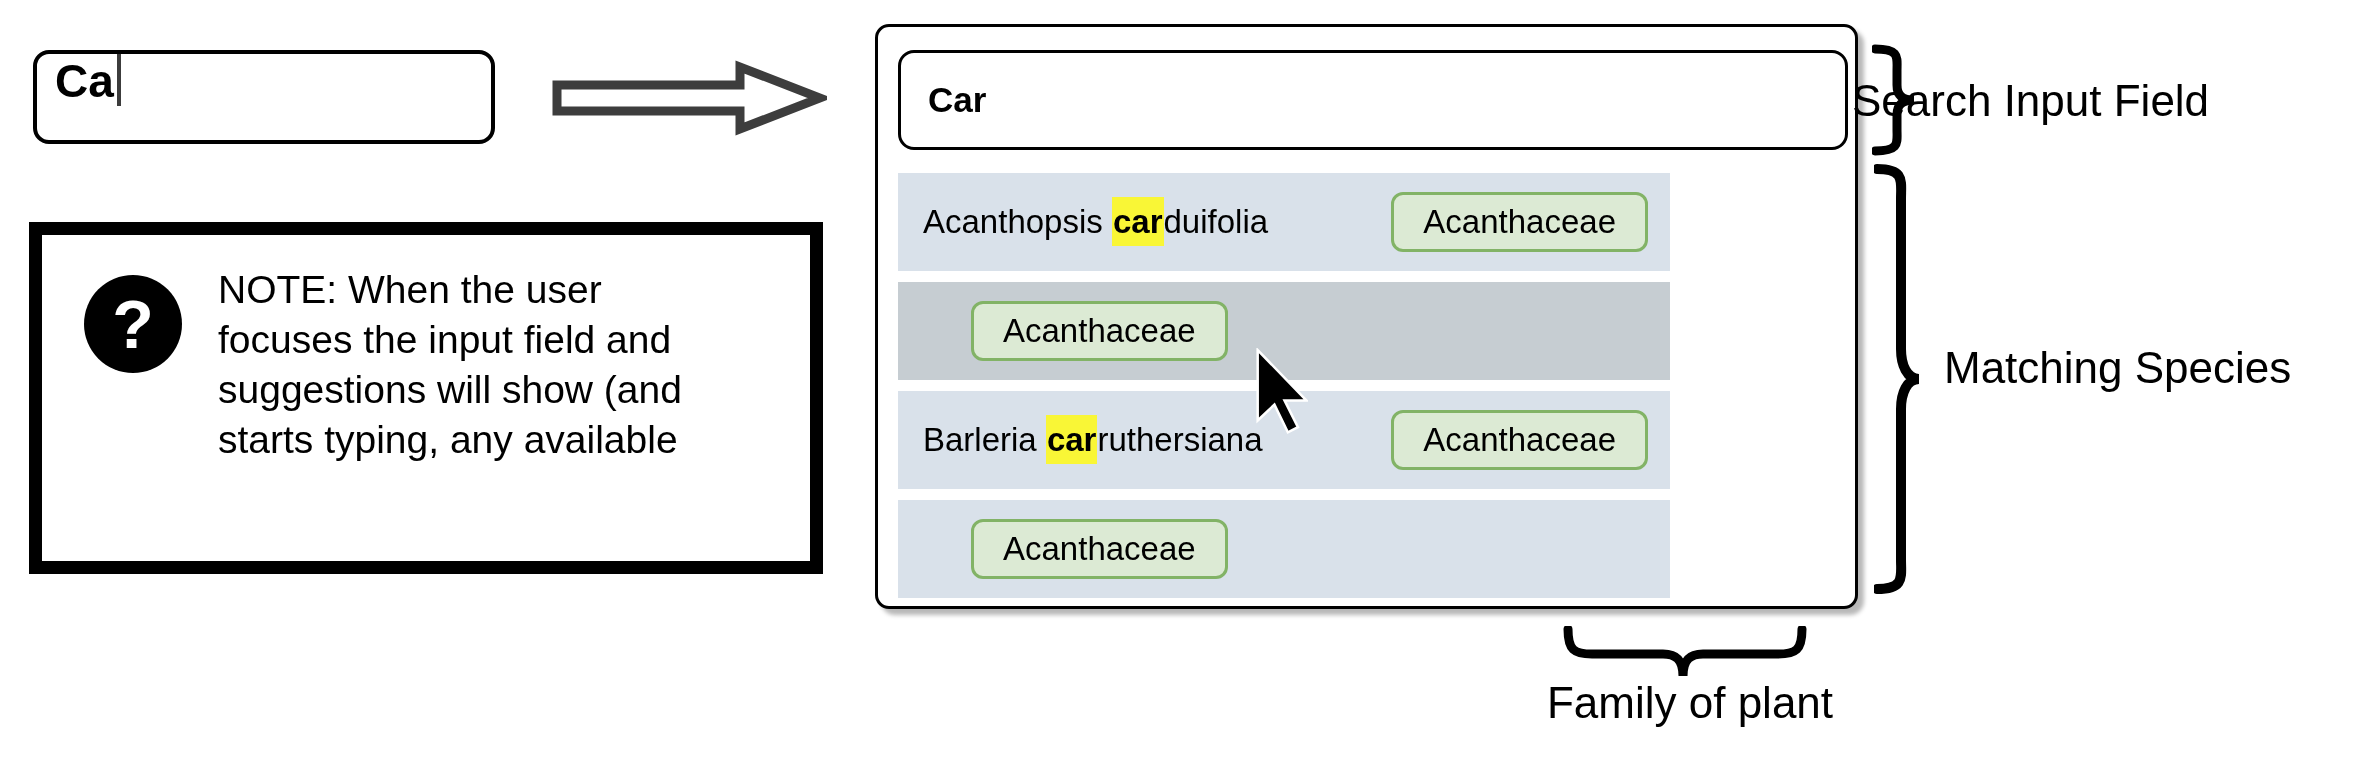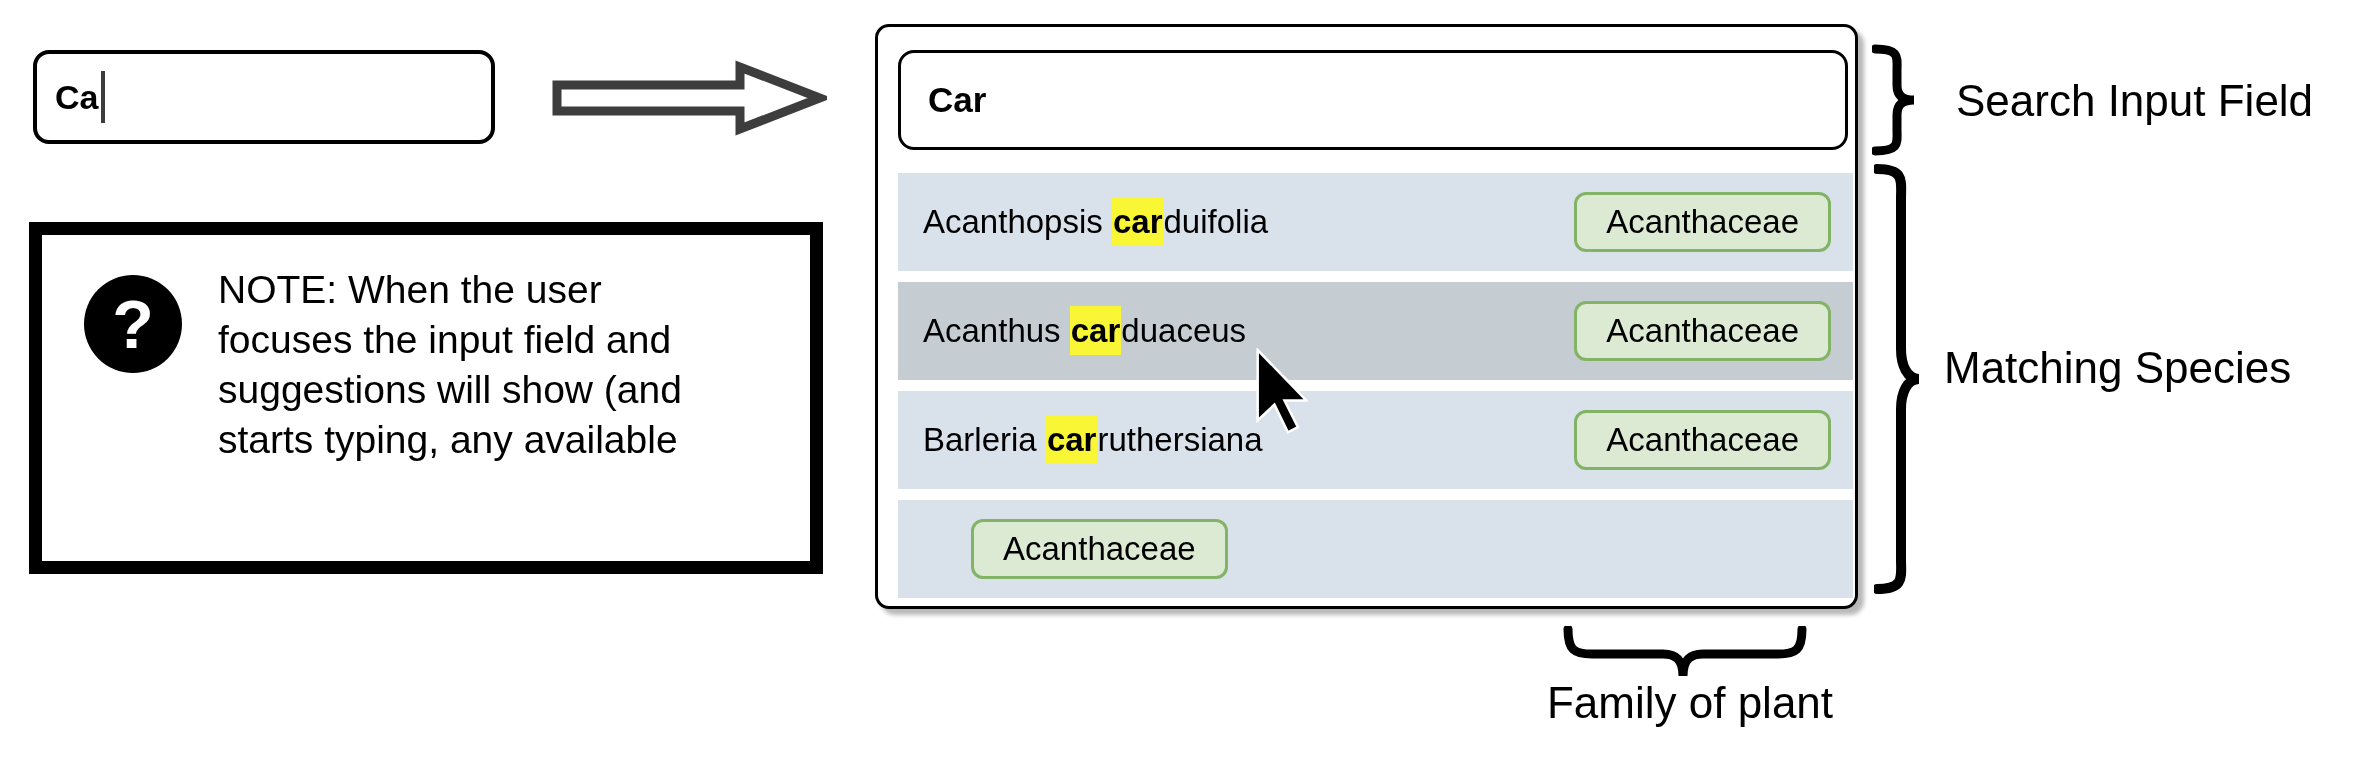--- a/index.html
+++ b/index.html
@@ -6,22 +6,22 @@
   body{
     width:2354px;height:766px;position:relative;overflow:hidden;
     font-family:"Liberation Sans","DejaVu Sans",sans-serif;color:#000;
   }
   .abs{position:absolute;}
 
   
   .small-input{
     left:33px;top:50px;width:462px;height:94px;box-sizing:border-box;
     border:4px solid #000;border-radius:16px;background:#fff;
-    display:flex;align-items:center;padding-left:18px;
-    font-size:34px;font-weight:bold;
+    display:flex;align-items:flex-start;padding-left:18px;
+    font-size:46px;font-weight:bold;
   }
   .text-caret{width:4px;height:52px;background:#3c3c3c;margin-left:3px;}
 
   
   .arrow-wrap{left:552px;top:60px;}
 
   
   .note-box{
     left:29px;top:222px;width:794px;height:352px;box-sizing:border-box;
     border:13px solid #000;background:#fff;
@@ -40,21 +40,21 @@
     background:#fff;border:3px solid #000;border-radius:14px;
     box-shadow:6px 6px 4px rgba(0,0,0,0.28);
   }
   .panel-input{
     position:absolute;left:20px;top:23px;width:950px;height:100px;box-sizing:border-box;
     border:3px solid #000;border-radius:16px;background:#fff;
     display:flex;align-items:center;padding-left:27px;
     font-size:35px;font-weight:bold;
   }
   .srow{
-    position:absolute;left:20px;width:955px;height:98px;box-sizing:border-box;
+    position:absolute;left:20px;width:772px;height:98px;box-sizing:border-box;
     background:var(--row-bg);
     display:flex;align-items:center;justify-content:space-between;
     padding:0 22px 0 25px;
   }
   .srow.hovered{background:var(--row-hover-bg);}
   .srow:nth-of-type(2){top:146px;}
   .srow:nth-of-type(3){top:255px;}
   .srow:nth-of-type(4){top:364px;}
   .srow:nth-of-type(5){top:473px;}
   .species{font-size:33px;white-space:nowrap;}
@@ -64,21 +64,21 @@
   }
   .badge{
     height:60px;box-sizing:border-box;border:3px solid var(--badge-border);
     border-radius:12px;background:var(--badge-bg);
     display:flex;align-items:center;justify-content:center;
     padding:0 29px;font-size:33px;flex:0 0 auto;margin-left:48px;
   }
 
   
   .anno{font-size:44px;white-space:nowrap;}
-  .lbl-search{left:1956px;top:76px;}
+  .lbl-search{left:1852px;top:76px;}
   .lbl-match{left:1944px;top:343px;}
   .lbl-family{left:1540px;top:678px;width:300px;text-align:center;}
 
   .brace1{left:1872px;top:44px;}
   .brace2{left:1874px;top:164px;}
   .brace3{left:1563px;top:626px;}
   .mouse-cursor{left:1256px;top:348px;}
 </style>
 </head>
 <body>
@@ -110,21 +110,20 @@
   <div class="panel-input">
     <span>Car</span>
   </div>
 
   <div class="srow">
     <div class="species"><span>Acanthopsis </span><mark>car</mark><span>duifolia</span></div>
     <div class="badge">Acanthaceae</div>
   </div>
 
   <div class="srow hovered">
-    <div class="species"><span>Acanthus </span><mark>car</mark><span>duaceus</span></div>
     <div class="badge">Acanthaceae</div>
   </div>
 
   <div class="srow">
     <div class="species"><span>Barleria </span><mark>car</mark><span>ruthersiana</span></div>
     <div class="badge">Acanthaceae</div>
   </div>
 
   <div class="srow">
     <div class="badge">Acanthaceae</div>

